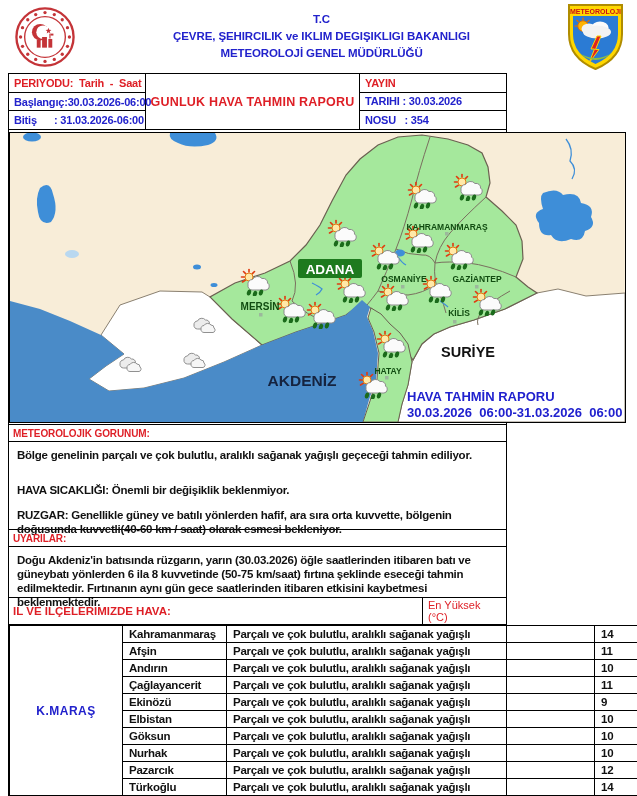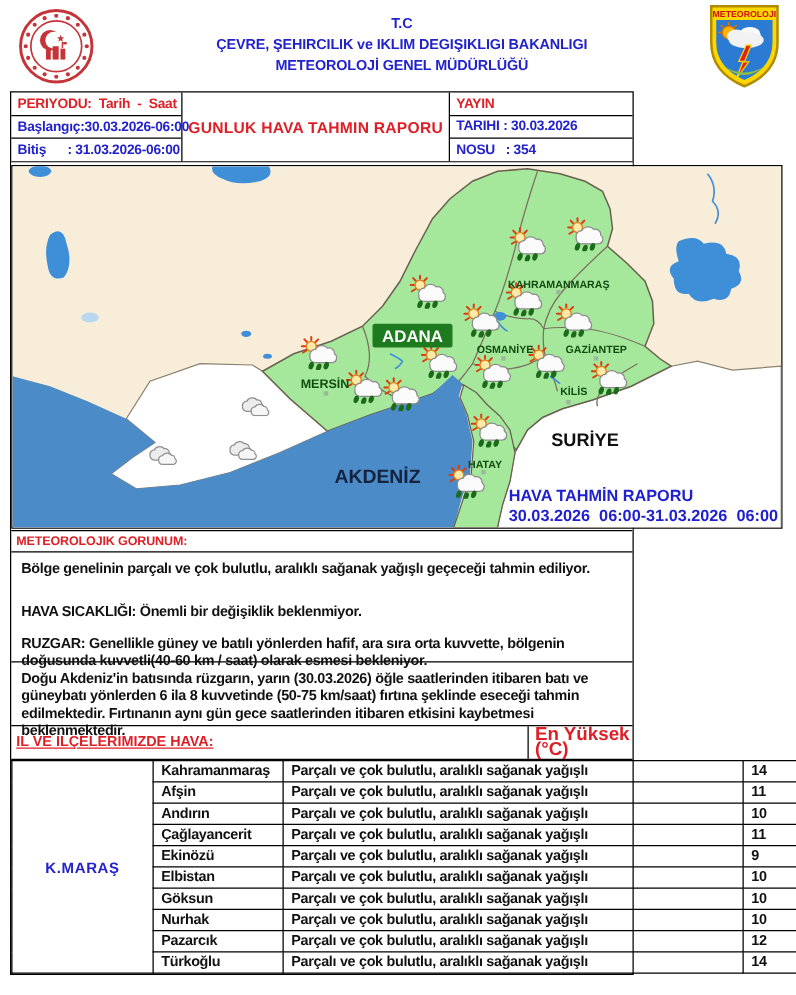--- a/index.html
+++ b/index.html
@@ -29,22 +29,22 @@
 
   .sec-title{height:16px;display:flex;align-items:center;padding-left:4px;font-size:10px;font-weight:bold;color:#DE1F26;border-bottom:1.5px solid #000;letter-spacing:-0.1px;}
   .sec-body{border-bottom:1.5px solid #000;padding:6px 8px 4px;font-size:11.5px;font-weight:bold;color:#111;letter-spacing:-0.25px;line-height:14px;}
   .sec-body.outlook{height:77px;}
   .sec-body.warn{height:40px;}
   .sec-body p{margin:0;}
   .sec-body .p1{margin-bottom:21px;}
   .sec-body .p2{margin-bottom:11px;}
 
   .il-row{display:flex;border-bottom:1.5px solid #000;height:26px;}
-  .il-left{flex:1;display:flex;align-items:center;padding-left:4px;font-size:11.5px;font-weight:bold;color:#DE1F26;text-decoration:underline;}
-  .il-right{width:78px;border-left:1.5px solid #000;padding:1px 0 0 5px;font-size:15px;font-weight:bold;color:#DE1F26;line-height:12px;margin-left:32px;}
+  .il-left{flex:1;display:flex;align-items:center;padding-left:4px;font-size:11.5px;font-weight:bold;color:#DE1F26;}
+  .il-right{width:78px;border-left:1.5px solid #000;padding:1px 0 0 5px;font-size:11px;font-weight:normal;color:#DE1F26;line-height:12px;margin-left:32px;}
 
   table.fc{width:100%;border-collapse:collapse;table-layout:fixed;}
   table.fc td{border:1px solid #000;height:16px;font-size:11.5px;font-weight:bold;color:#111;padding:0 0 0 6px;letter-spacing:-0.25px;overflow:hidden;white-space:nowrap;}
   table.fc td.prov{width:80px;text-align:center;color:#2222CC;font-size:12px;padding:16px;letter-spacing:0.5px;}
   table.fc td.district{width:97px;}
   table.fc td.condition{width:361px;}
   table.fc td.temp{width:72px;}
 
   
   text{font-family:"Liberation Sans",sans-serif;font-weight:bold;}
@@ -244,20 +244,21 @@
       </div>
     </div>
 
     <div class="sec-title">METEOROLOJIK GORUNUM:</div>
     <div class="sec-body outlook">
       <p class="p1">Bölge genelinin parçalı ve çok bulutlu, aralıklı sağanak yağışlı geçeceği tahmin ediliyor.</p>
       <p class="p2">HAVA SICAKLIĞI: Önemli bir değişiklik beklenmiyor.</p>
       <p>RUZGAR: Genellikle güney ve batılı yönlerden hafif, ara sıra orta kuvvette, bölgenin doğusunda kuvvetli(40-60 km / saat) olarak esmesi bekleniyor.</p>
     </div>
 
+    <div class="sec-title">UYARILAR:</div>
     <div class="sec-body warn">
       <p>Doğu Akdeniz'in batısında rüzgarın, yarın (30.03.2026) öğle saatlerinden itibaren batı ve güneybatı yönlerden 6 ila 8 kuvvetinde (50-75 km/saat) fırtına şeklinde eseceği tahmin edilmektedir. Fırtınanın aynı gün gece saatlerinden itibaren etkisini kaybetmesi beklenmektedir.</p>
     </div>
 
     <div class="il-row">
       <div class="il-left">IL VE ILÇELERIMIZDE HAVA:</div>
       <div class="il-right">
         <div>En Yüksek</div>
         <div>(°C)</div>
       </div>

